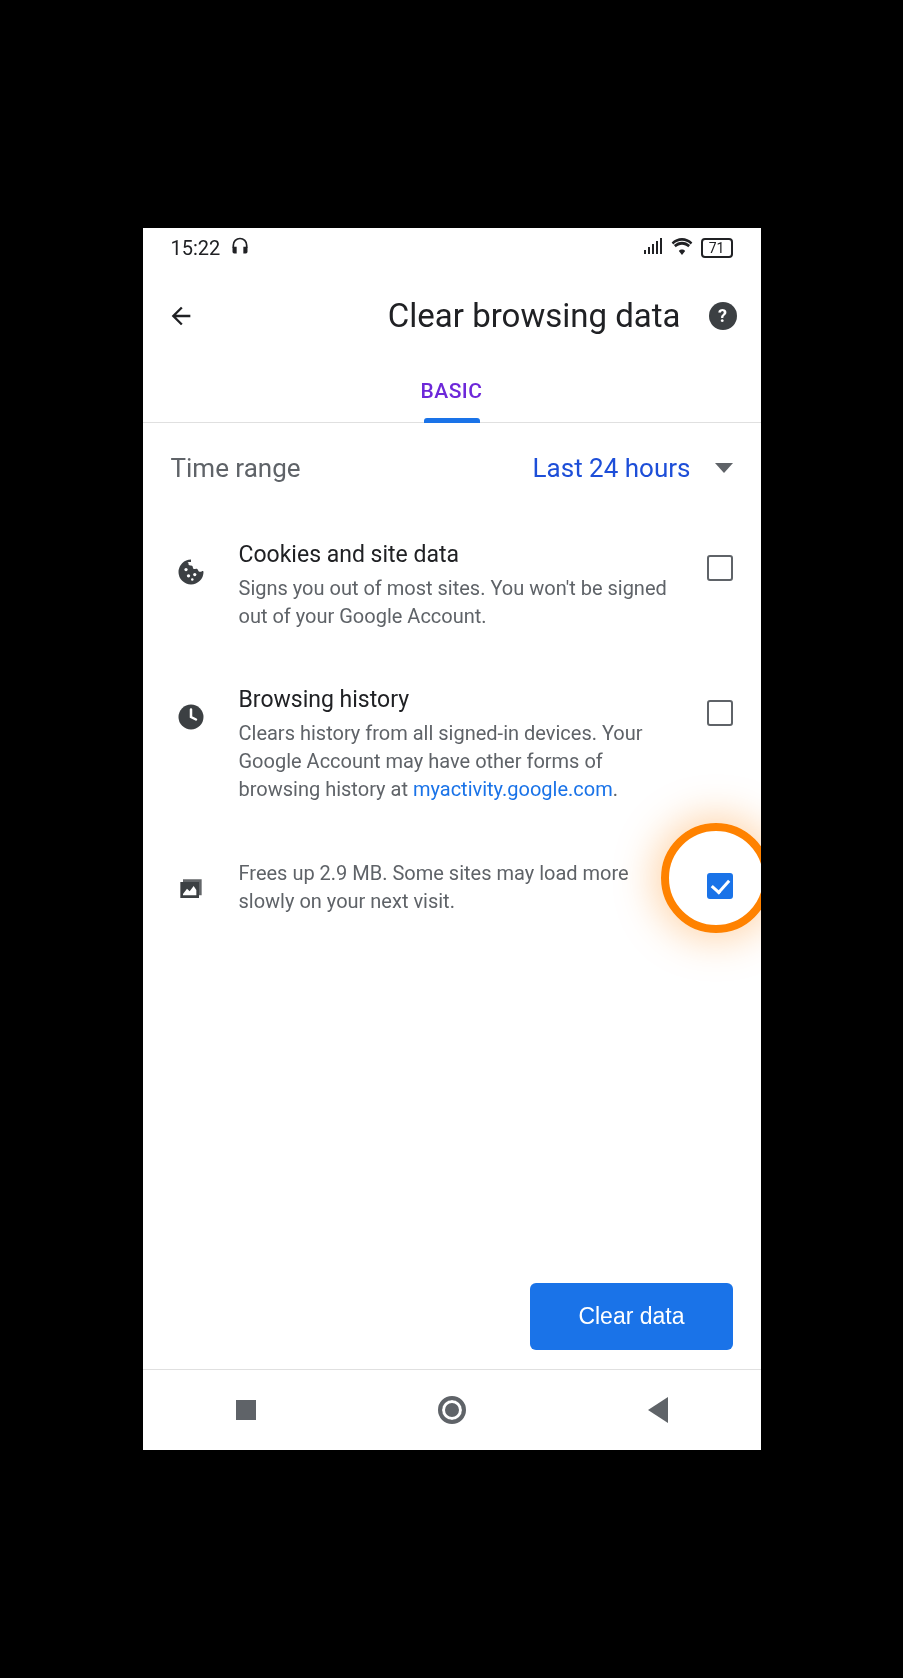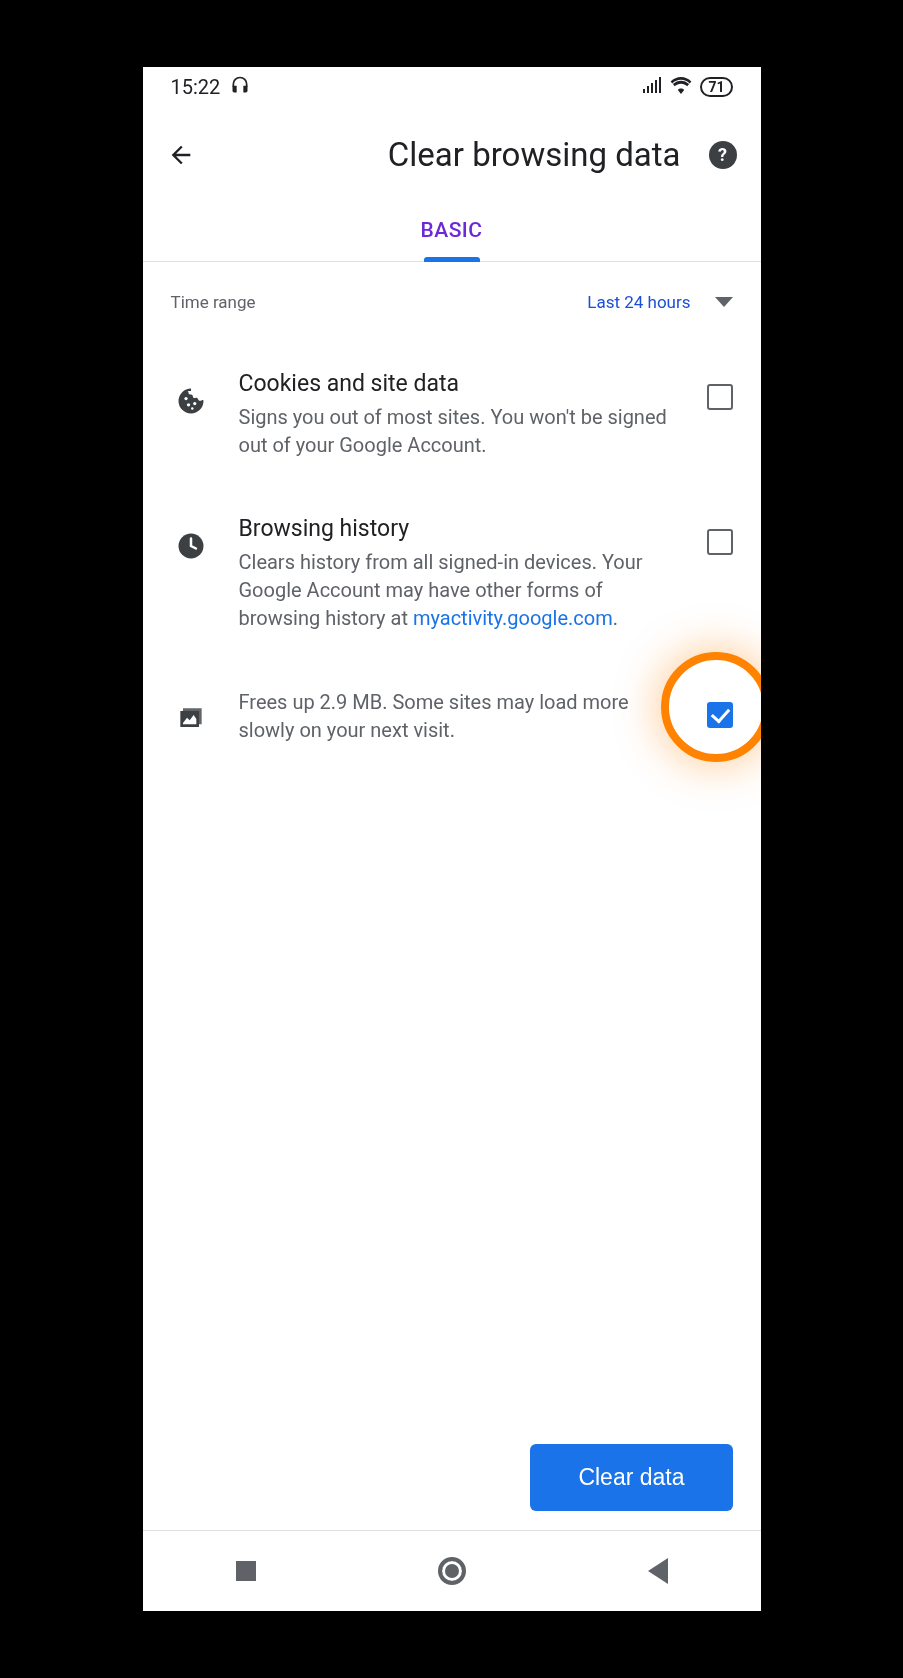--- a/index.html
+++ b/index.html
@@ -7,42 +7,42 @@
     background: #000;
     font-family: Roboto, -apple-system, BlinkMacSystemFont, "Segoe UI", Arial, sans-serif;
     width: 903px;
     height: 1678px;
     display: flex;
     align-items: center;
     justify-content: center;
   }
   .phone {
     width: 618px;
-    height: 1544px;
+    height: 1222px;
     background: #fff;
     position: relative;
     overflow: hidden;
   }
   .statusbar {
     height: 40px;
     display: flex;
     align-items: center;
     justify-content: space-between;
     padding: 0 28px;
     font-size: 20px;
     color: #202124;
   }
   .sb-left { display: flex; align-items: center; gap: 10px; }
   .sb-right { display: flex; align-items: center; gap: 8px; }
   .badge {
     border: 2px solid #202124;
-    border-radius: 10px;
+    border-radius: 4px;
     padding: 0 6px;
     font-size: 14px;
-    font-weight: 700;
+    font-weight: 400;
     line-height: 16px;
   }
 
   .appbar {
     display: flex;
     align-items: center;
     padding: 28px 24px 24px 24px;
     gap: 28px;
     text-align: right;
   }
@@ -83,21 +83,21 @@
   .tab.active { color: #6d28d9; }
   .tab.active::after {
     content: ""; position: absolute; bottom: -1px; left: 50%; transform: translateX(-50%);
     width: 56px; height: 5px; border-radius: 3px 3px 0 0; background: #1a73e8;
   }
 
   .content { padding: 0; }
   .time-row {
     display: flex; align-items: center; justify-content: space-between;
     padding: 30px 28px 30px 28px;
-    font-size: 17px;
+    font-size: 26px;
     color: #5f6368;
     cursor: pointer;
   }
   .time-right { display: flex; align-items: center; gap: 24px; color: #1d4ed8; }
   .caret-down {
     width: 0; height: 0;
     border-left: 9px solid transparent;
     border-right: 9px solid transparent;
     border-top: 10px solid #5f6368;
   }

